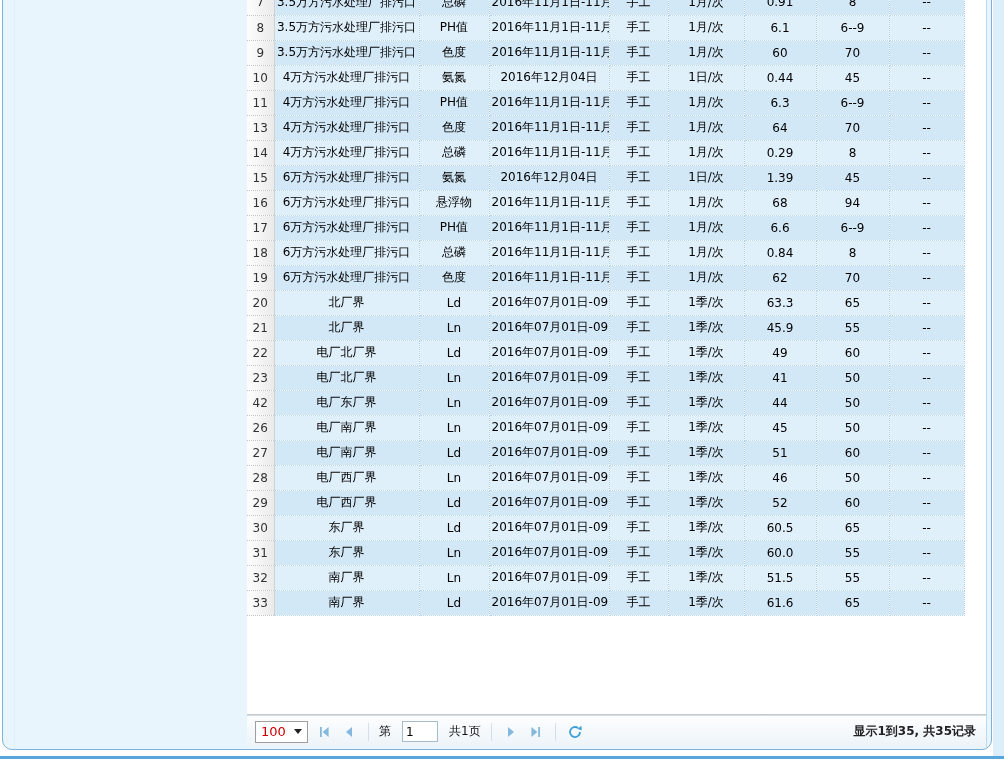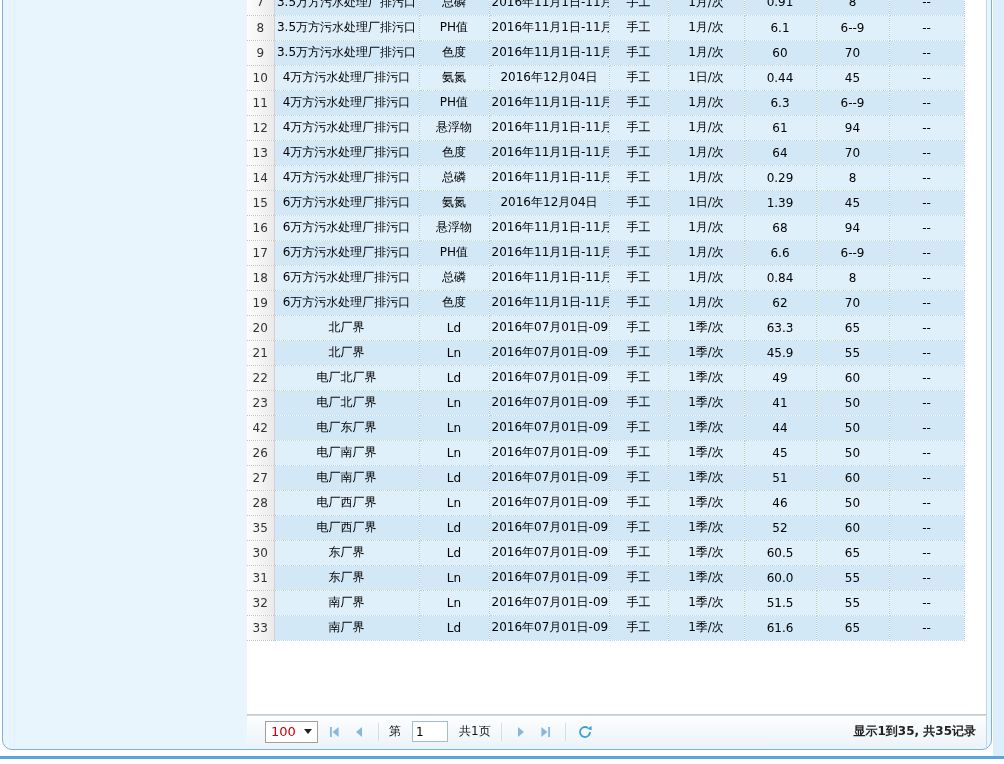--- a/index.html
+++ b/index.html
@@ -31,21 +31,21 @@
   tr.even td { background:#e0f0fb; }
   td.c-num { background:linear-gradient(to right,#fdfdfd,#eaeaea) !important;
     border-right:1px solid #d2d2d2; border-bottom:1px dotted #c2c2c2; color:#333; }
   .w-num{width:27px}.w-name{width:145px}.w-param{width:70px}.w-date{width:120px}
   .w-method{width:59px}.w-freq{width:76px}.w-value{width:72px}.w-limit{width:73px}.w-remark{width:75px}
 
   
   .pager { position:absolute; left:0; top:725px; width:739px; height:32px;
     background:linear-gradient(to bottom,#fdfeff,#ecf3f8); border-top:1px solid #cfdde9;
     display:flex; align-items:center; padding:0 8px; }
-  .pager-left { display:flex; align-items:center; gap:7px;margin-left:10px; }
+  .pager-left { display:flex; align-items:center; gap:7px; }
   .pagesize { width:53px; height:22px; background:#fff; border:1px solid #9f9f9f;
     display:flex; align-items:center; justify-content:space-between; padding:0 5px; cursor:pointer; }
   .pagesize .num { color:#cc0000; font-size:13px; }
   .caret { width:0; height:0; border-left:4px solid transparent; border-right:4px solid transparent;
     border-top:5px solid #222; }
   .pbtn { display:inline-flex; align-items:center; justify-content:center; width:18px; height:18px; cursor:pointer; }
   .sep { width:1px; height:18px; background:#d3e0ea; margin:0 3px; }
   .ptext { color:#111; }
   .page-input { width:36px; height:21px; border:1px solid #a5bccd; background:#fff;
     font-family:inherit; font-size:12px; padding:0 3px; margin:0 4px; }
@@ -126,31 +126,20 @@
     <td class="c-num">11</td>
     <td>4万方污水处理厂排污口</td>
     <td>PH值</td>
     <td>2016年11月1日-11月</td>
     <td>手工</td>
     <td>1月/次</td>
     <td>6.3</td>
     <td>6--9</td>
     <td>--</td>
   </tr>
-              <tr class="even">
-    <td class="c-num">12</td>
-    <td>4万方污水处理厂排污口</td>
-    <td>悬浮物</td>
-    <td>2016年11月1日-11月</td>
-    <td>手工</td>
-    <td>1月/次</td>
-    <td>61</td>
-    <td>94</td>
-    <td>--</td>
-  </tr>
               <tr class="odd">
     <td class="c-num">13</td>
     <td>4万方污水处理厂排污口</td>
     <td>色度</td>
     <td>2016年11月1日-11月</td>
     <td>手工</td>
     <td>1月/次</td>
     <td>64</td>
     <td>70</td>
     <td>--</td>
@@ -303,21 +292,21 @@
     <td>电厂西厂界</td>
     <td>Ln</td>
     <td>2016年07月01日-09</td>
     <td>手工</td>
     <td>1季/次</td>
     <td>46</td>
     <td>50</td>
     <td>--</td>
   </tr>
               <tr class="odd">
-    <td class="c-num">35</td>
+    <td class="c-num">29</td>
     <td>电厂西厂界</td>
     <td>Ld</td>
     <td>2016年07月01日-09</td>
     <td>手工</td>
     <td>1季/次</td>
     <td>52</td>
     <td>60</td>
     <td>--</td>
   </tr>
               <tr class="even">

